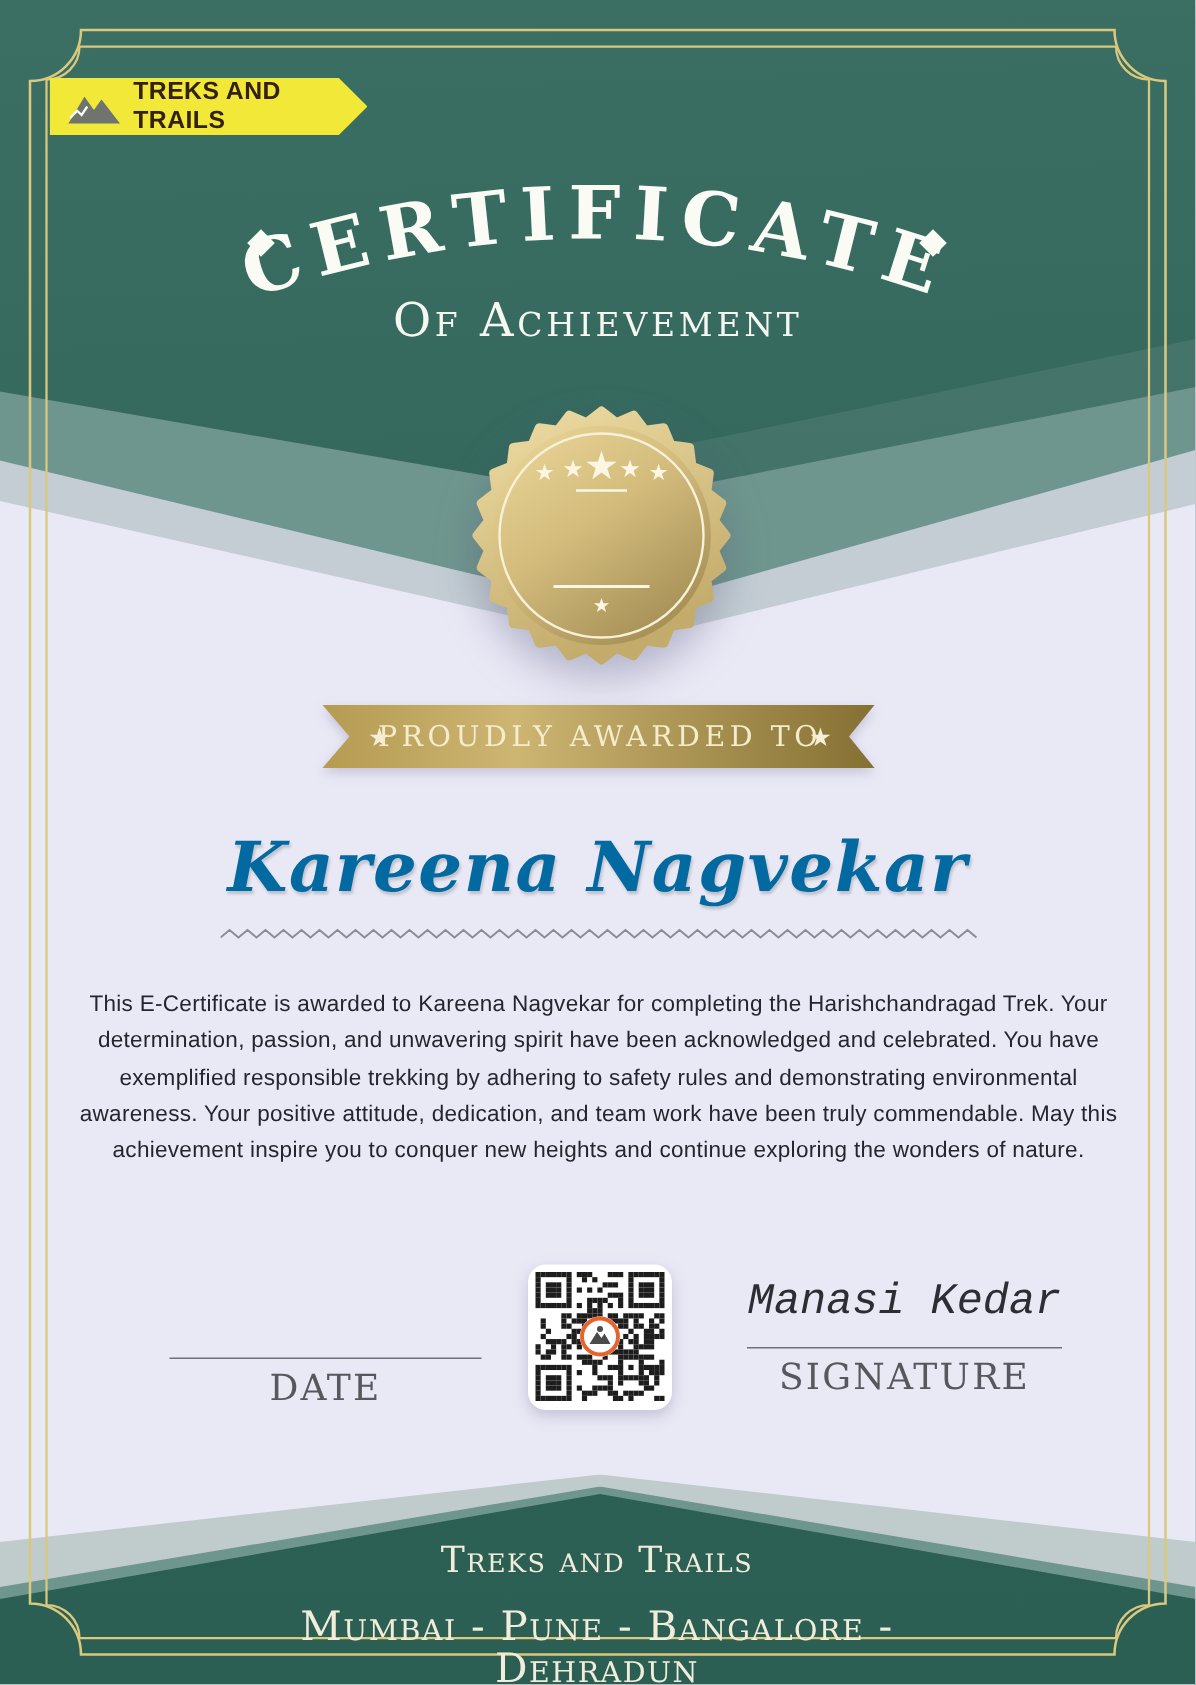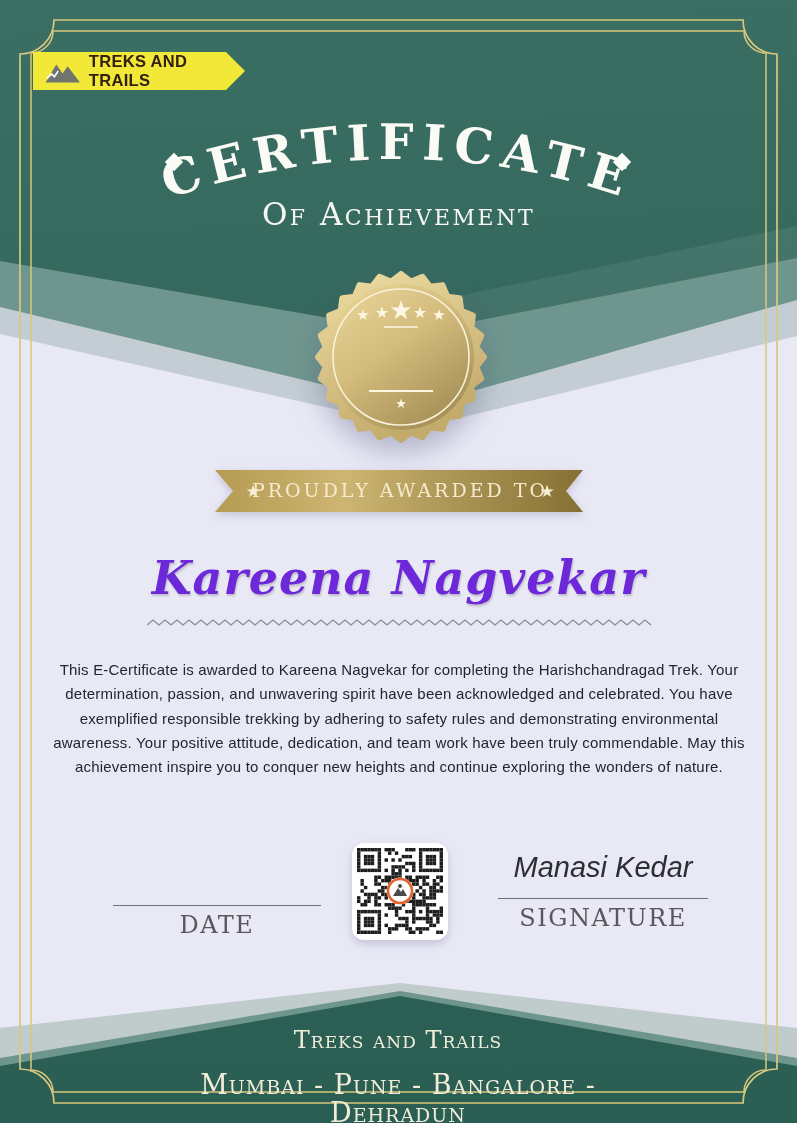--- a/index.html
+++ b/index.html
@@ -42,34 +42,34 @@
   
   .medal { position:absolute; left:313px; top:269px; z-index:4;
            filter:drop-shadow(0 12px 14px rgba(80,80,120,.35)); }
 
   
   .ribbon { position:absolute; left:210px; top:468px; z-index:4; filter:drop-shadow(0 3px 4px rgba(80,80,120,.25)); }
 
   
   .recipient { position:absolute; left:0; top:551px; width:100%; text-align:center; z-index:4;
                font-family:"DejaVu Serif", serif; font-style:italic; font-weight:700; font-size:46px;
-               color:#6d28d9; text-shadow:1px 2px 2px rgba(0,0,0,.18); letter-spacing:1px; }
+               color:#0369a1; text-shadow:1px 2px 2px rgba(0,0,0,.18); letter-spacing:1px; }
   .wavy { position:absolute; left:147px; top:618px; z-index:4; }
 
   
   .body-text { position:absolute; left:49px; top:658px; width:700px; z-index:4;
                font-size:15px; line-height:1.62; letter-spacing:.2px; text-align:center; color:#25252d; }
 
   
   .date-value { position:absolute; left:80px; top:862px; width:160px; text-align:center; z-index:4;
                 font-size:31px; color:#26262c; letter-spacing:.5px; }
   .date-col { position:absolute; left:113px; top:905px; width:208px; z-index:4;
               border-top:1.6px solid #70707a; text-align:center; }
   .sig-value { position:absolute; left:498px; top:851px; width:210px; text-align:center; z-index:4;
-               font-family:Liberation Sans, sans-serif; font-style:italic; font-size:29px; color:#2d2d34; }
+               font-family:Liberation Mono, monospace; font-style:italic; font-size:29px; color:#2d2d34; }
   .sig-col { position:absolute; left:498px; top:898px; width:210px; z-index:4;
              border-top:1.6px solid #70707a; text-align:center; }
   .col-label { display:inline-block; margin-top:5px; font-family:"DejaVu Serif", serif;
                font-size:24px; letter-spacing:1.5px; color:#57575c; }
   .qr-card { position:absolute; left:352px; top:843px; width:96px; height:97px; z-index:4;
              background:#ffffff; border-radius:12px; box-shadow:0 4px 10px rgba(80,80,120,.25); }
 
   
   .footer-text { position:absolute; left:168px; top:1026px; width:460px; z-index:6; text-align:center;
                  font-family:"DejaVu Serif", serif; font-variant:small-caps; color:#f2edda; }

